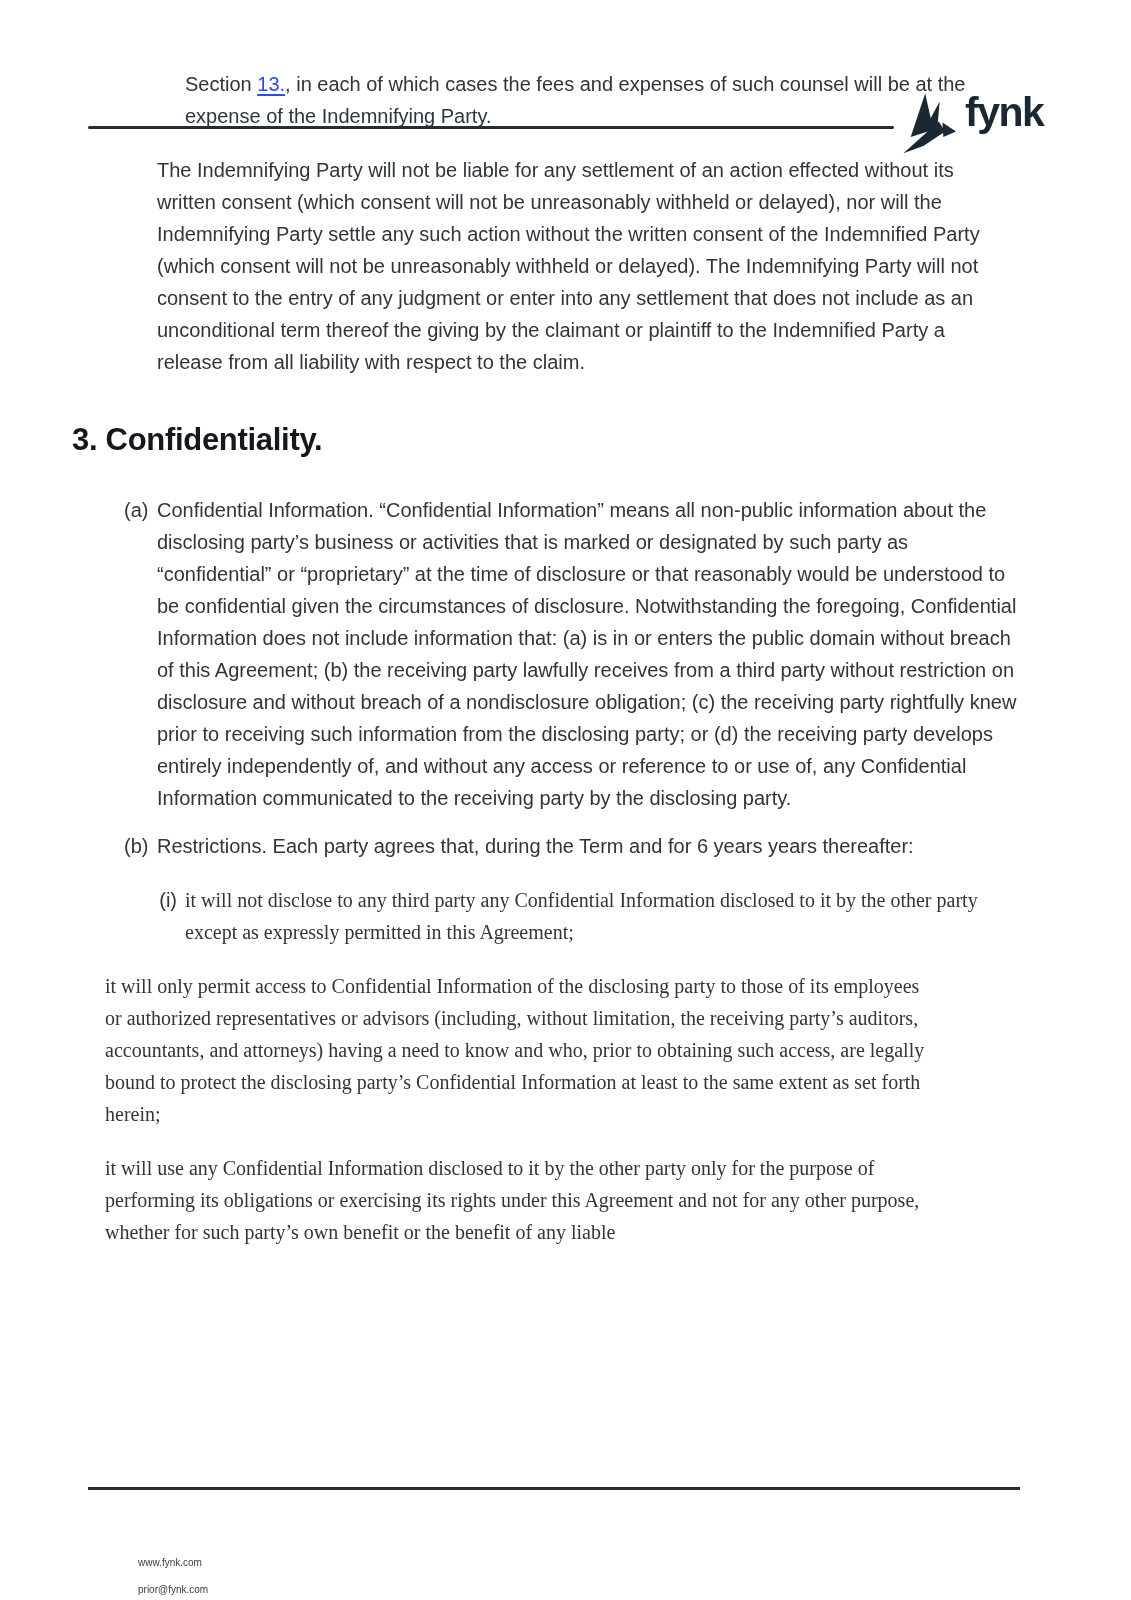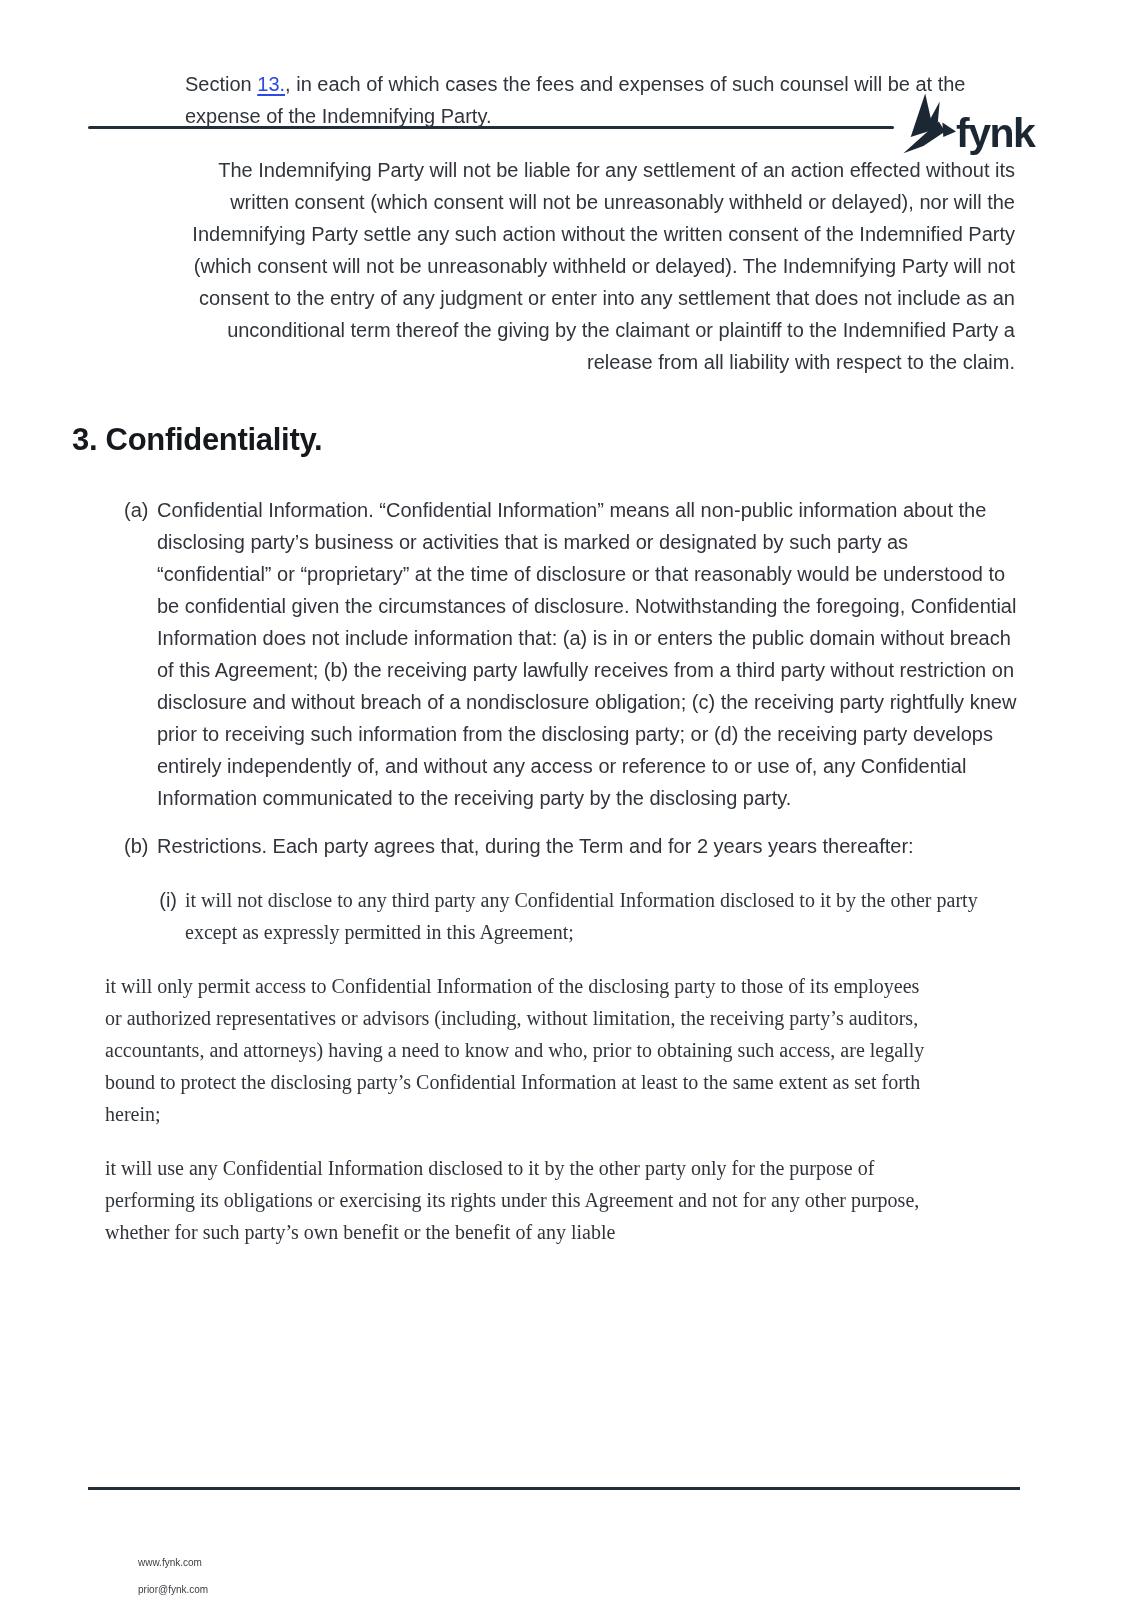--- a/index.html
+++ b/index.html
@@ -21,38 +21,38 @@
   .header-rule {
     position: absolute;
     left: 88px; top: 126px;
     width: 806px; height: 3px;
     background: #232e3b;
     border-radius: 2px;
   }
   .logo {
     position: absolute;
     top: 92px; left: 898px;
-    display: flex; align-items: flex-end; gap: 0;
+    display: flex; align-items: flex-start; gap: 9px;
   }
   .logo svg { display: block; }
   .logo-text {
     font-size: 41px;
     font-weight: 700;
     color: #1c2734;
     letter-spacing: -1.5px;
     line-height: 1;
     padding-bottom: 6px;
   }
 
   
   .doc { position: absolute; top: 0; left: 0; right: 0; padding-top: 68px; margin-left: 9px; }
   .doc p, .doc div { font-size: 20px; line-height: 32px; }
 
   .para-intro   { margin: 0 0 22px 176px; width: 830px; }
-  .para-settle  { margin: 0 0 0 148px;  width: 858px; text-align: right; }
+  .para-settle  { margin: 0 0 0 148px;  width: 858px; }
 
   .doc-link {
     color: #2c49e0;
     text-decoration: underline;
     text-underline-offset: 3px;
     cursor: pointer;
   }
 
   .section-heading {
     margin: 42px 0 34px 63px;
@@ -115,21 +115,21 @@
 
     <h1 class="section-heading">3. Confidentiality.</h1>
 
     <div class="clause">
       <span class="clause-label">(a)</span>
       <span class="clause-text">Confidential Information. “Confidential Information” means all non-public information about the disclosing party’s business or activities that is marked or designated by such party as “confidential” or “proprietary” at the time of disclosure or that reasonably would be understood to be confidential given the circumstances of disclosure. Notwithstanding the foregoing, Confidential Information does not include information that: (a) is in or enters the public domain without breach of this Agreement; (b) the receiving party lawfully receives from a third party without restriction on disclosure and without breach of a nondisclosure obligation; (c) the receiving party rightfully knew prior to receiving such information from the disclosing party; or (d) the receiving party develops entirely independently of, and without any access or reference to or use of, any Confidential Information communicated to the receiving party by the disclosing party.</span>
     </div>
 
     <div class="clause">
       <span class="clause-label">(b)</span>
-      <span class="clause-text">Restrictions. Each party agrees that, during the Term and for 2 years years thereafter:</span>
+      <span class="clause-text">Restrictions. Each party agrees that, during the Term and for 6 years years thereafter:</span>
     </div>
 
     <div class="subclause">
       <span class="sub-label">(i)</span>
       <span class="sub-text">it will not disclose to any third party any Confidential Information disclosed to it by the other party except as expressly permitted in this Agreement;</span>
     </div>
 
     <div class="subclause">
       <span class="sub-text">it will only permit access to Confidential Information of the disclosing party to those of its employees or authorized representatives or advisors (including, without limitation, the receiving party’s auditors, accountants, and attorneys) having a need to know and who, prior to obtaining such access, are legally bound to protect the disclosing party’s Confidential Information at least to the same extent as set forth herein;</span>
     </div>

